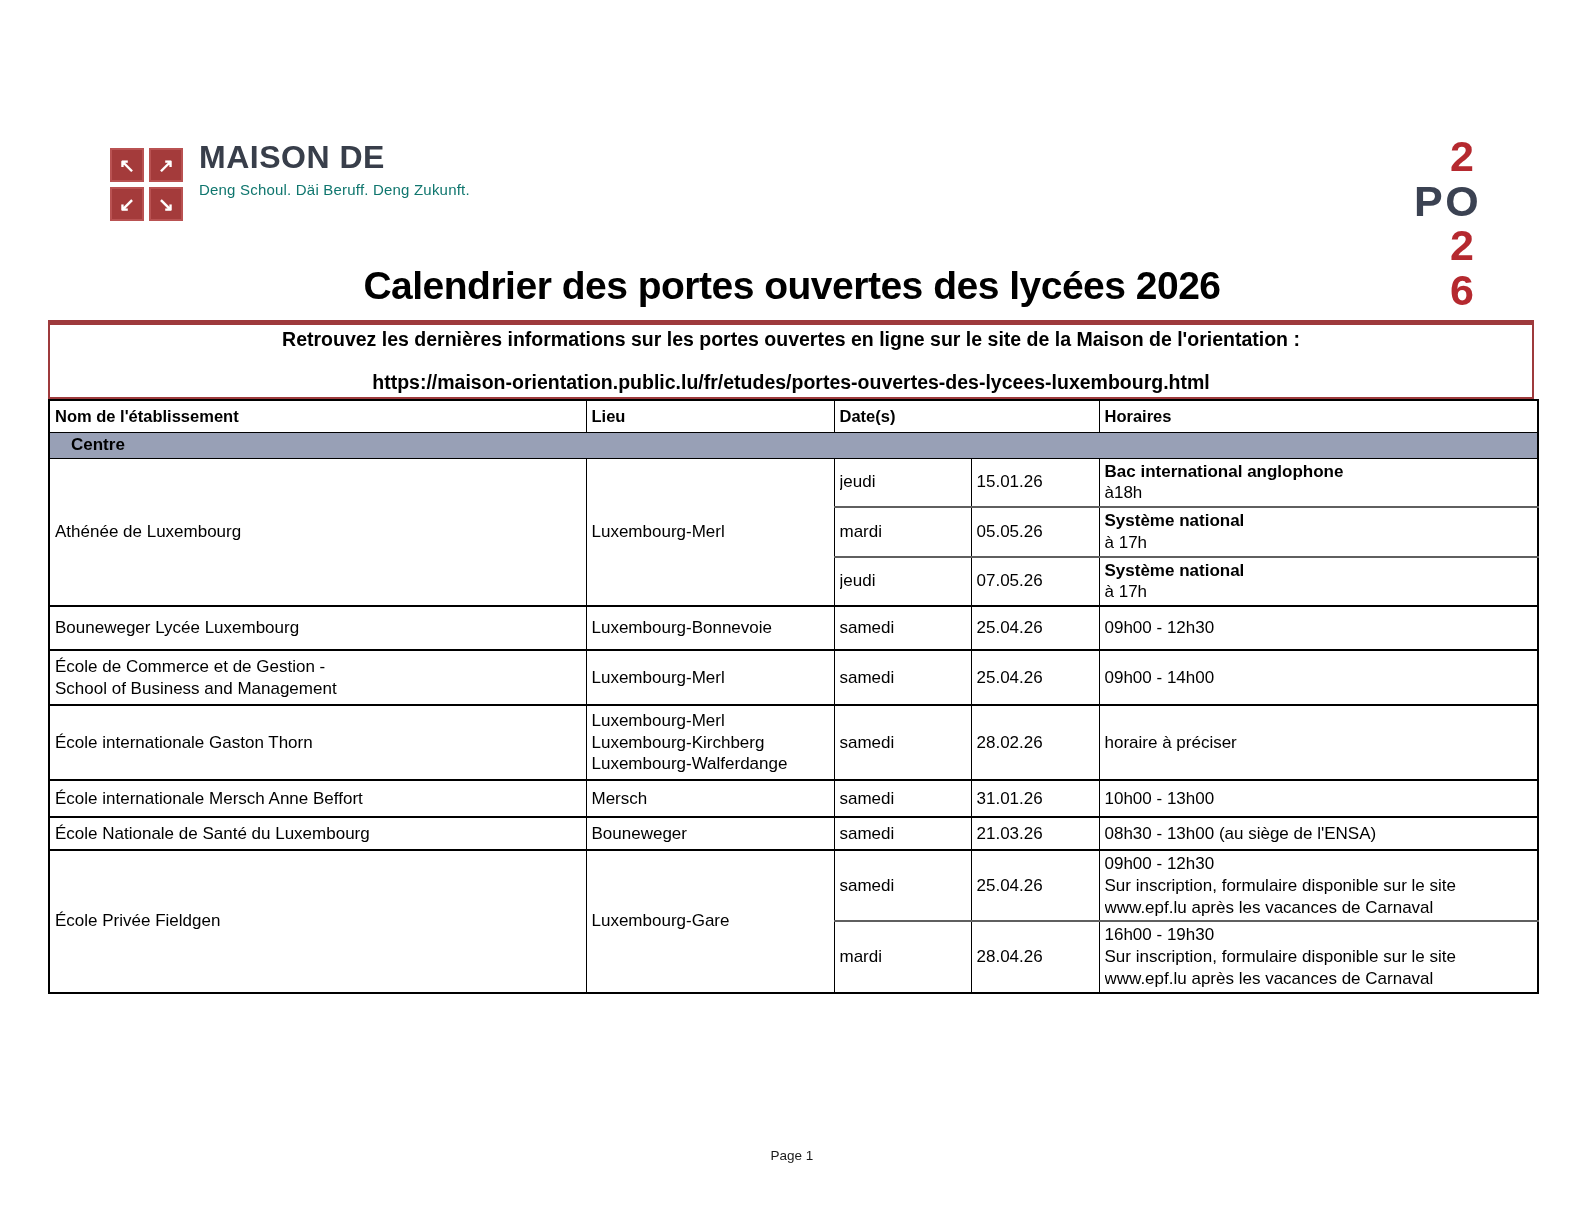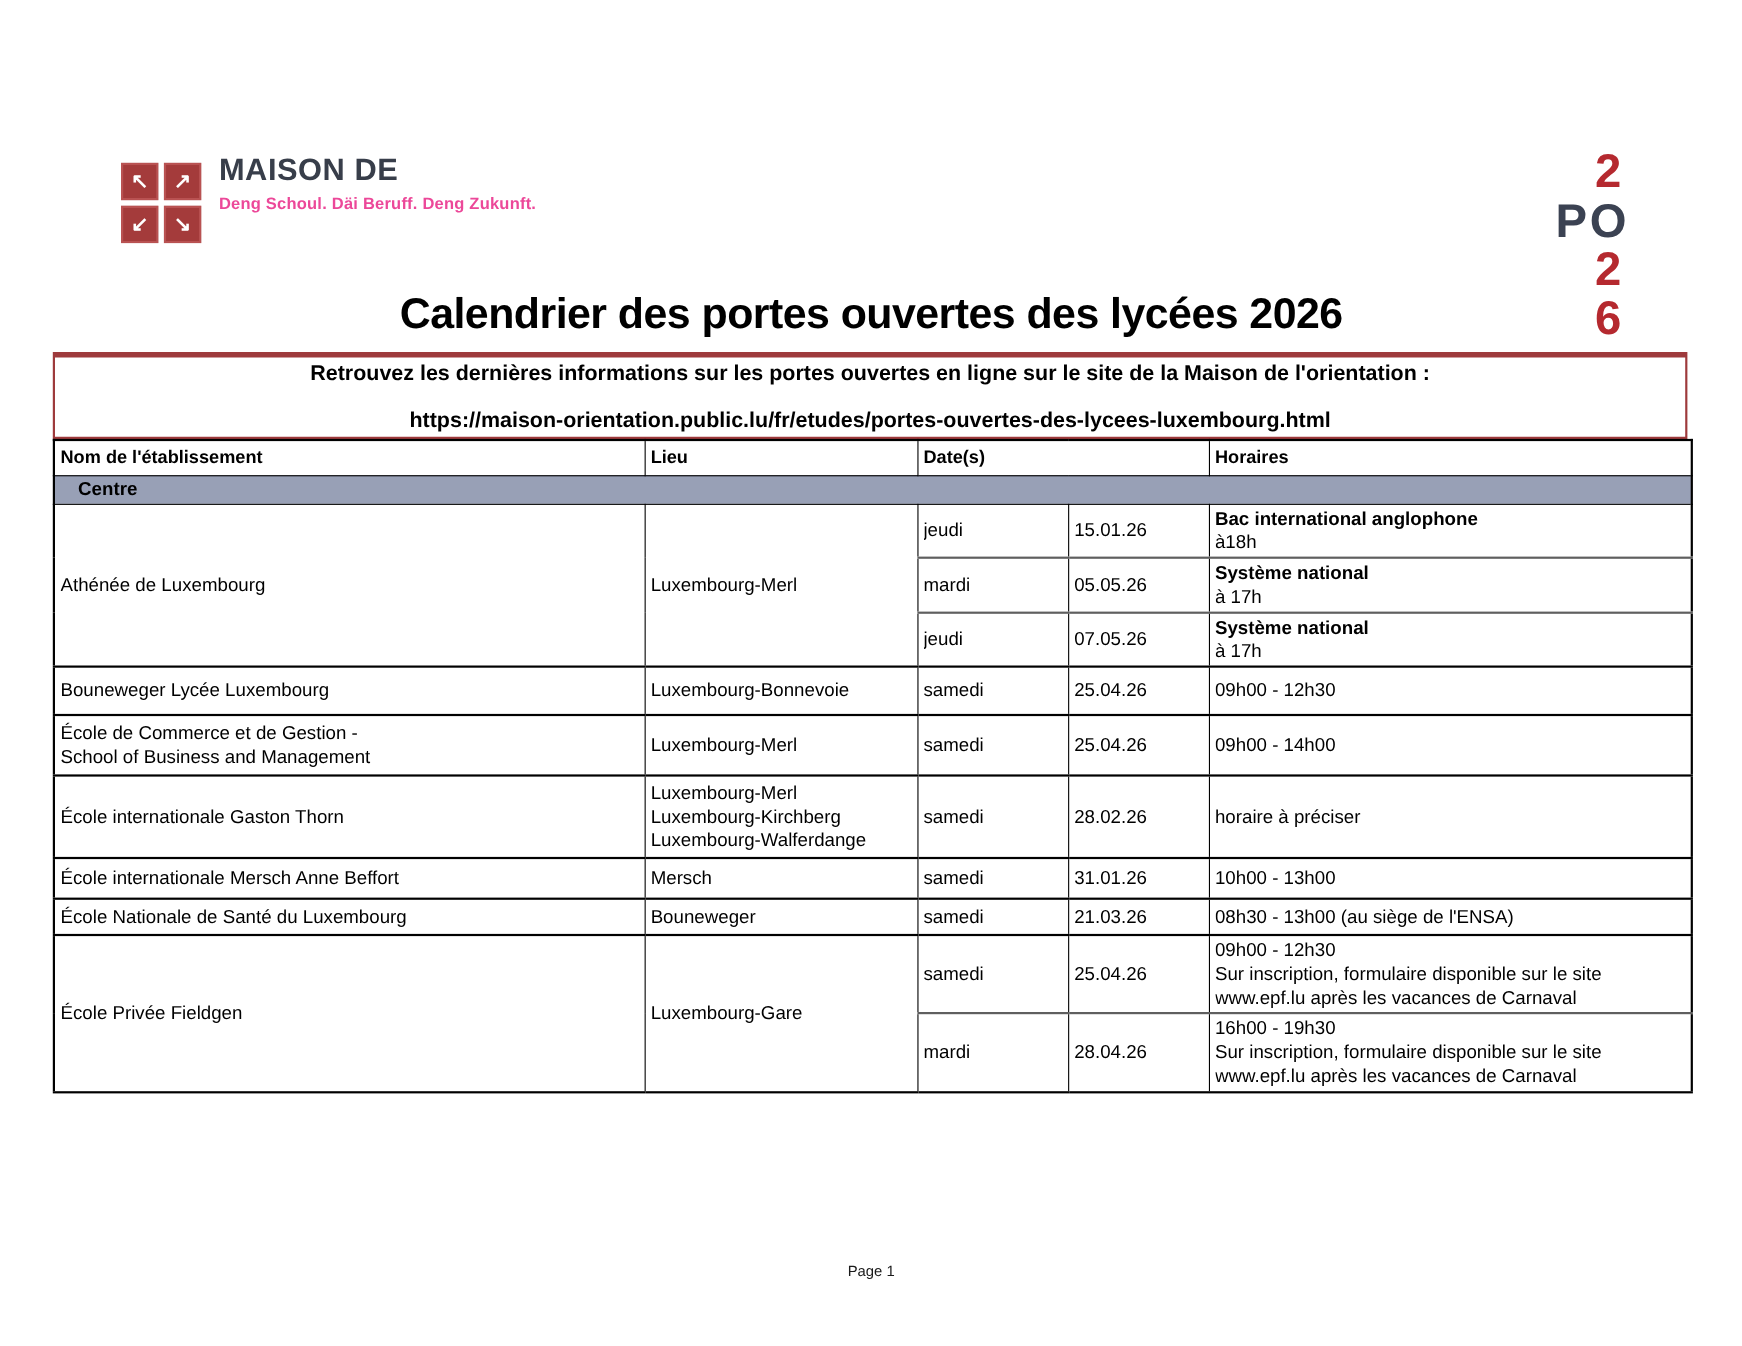--- a/index.html
+++ b/index.html
@@ -6,22 +6,22 @@
   html,body { background:#ffffff; }
   body { font-family:"Liberation Sans", sans-serif; color:#000; }
   .page { position:relative; width:1584px; height:1224px; background:#fff; overflow:hidden; }
 
   
   .logo { position:absolute; left:110px; top:140px; display:flex; align-items:flex-start; }
   .logo-squares { display:grid; grid-template-columns:34px 34px; grid-template-rows:34px 34px; gap:5px; margin-top:8px; }
   .logo-sq { background:#a43b3b; color:#fff; display:flex; align-items:center; justify-content:center;
              font-size:19px; font-weight:bold; box-shadow:inset 0 0 0 2px #b95252; }
   .logo-textblock { margin-left:16px; }
-  .logo-title { font-size:28px; font-weight:bold; color:#383e4a; line-height:1.07; letter-spacing:0.5px; }
-  .logo-tagline { margin-top:7px; font-size:15px; font-weight:bold; color:#ec4899; letter-spacing:0.2px; }
+  .logo-title { font-size:32px; font-weight:bold; color:#383e4a; line-height:1.07; letter-spacing:0.5px; }
+  .logo-tagline { margin-top:7px; font-size:15px; font-weight:normal; color:#0f766e; letter-spacing:0.2px; }
 
   
   .po { position:absolute; top:134px; right:92px; width:60px; text-align:center;
         font-weight:bold; font-size:43px; line-height:1.04; }
   .po-row { position:relative; }
   .po-red { color:#b5292f; }
   .po-dark { color:#3b4252; }
   .po-p { position:absolute; left:-18px; }
 
   

